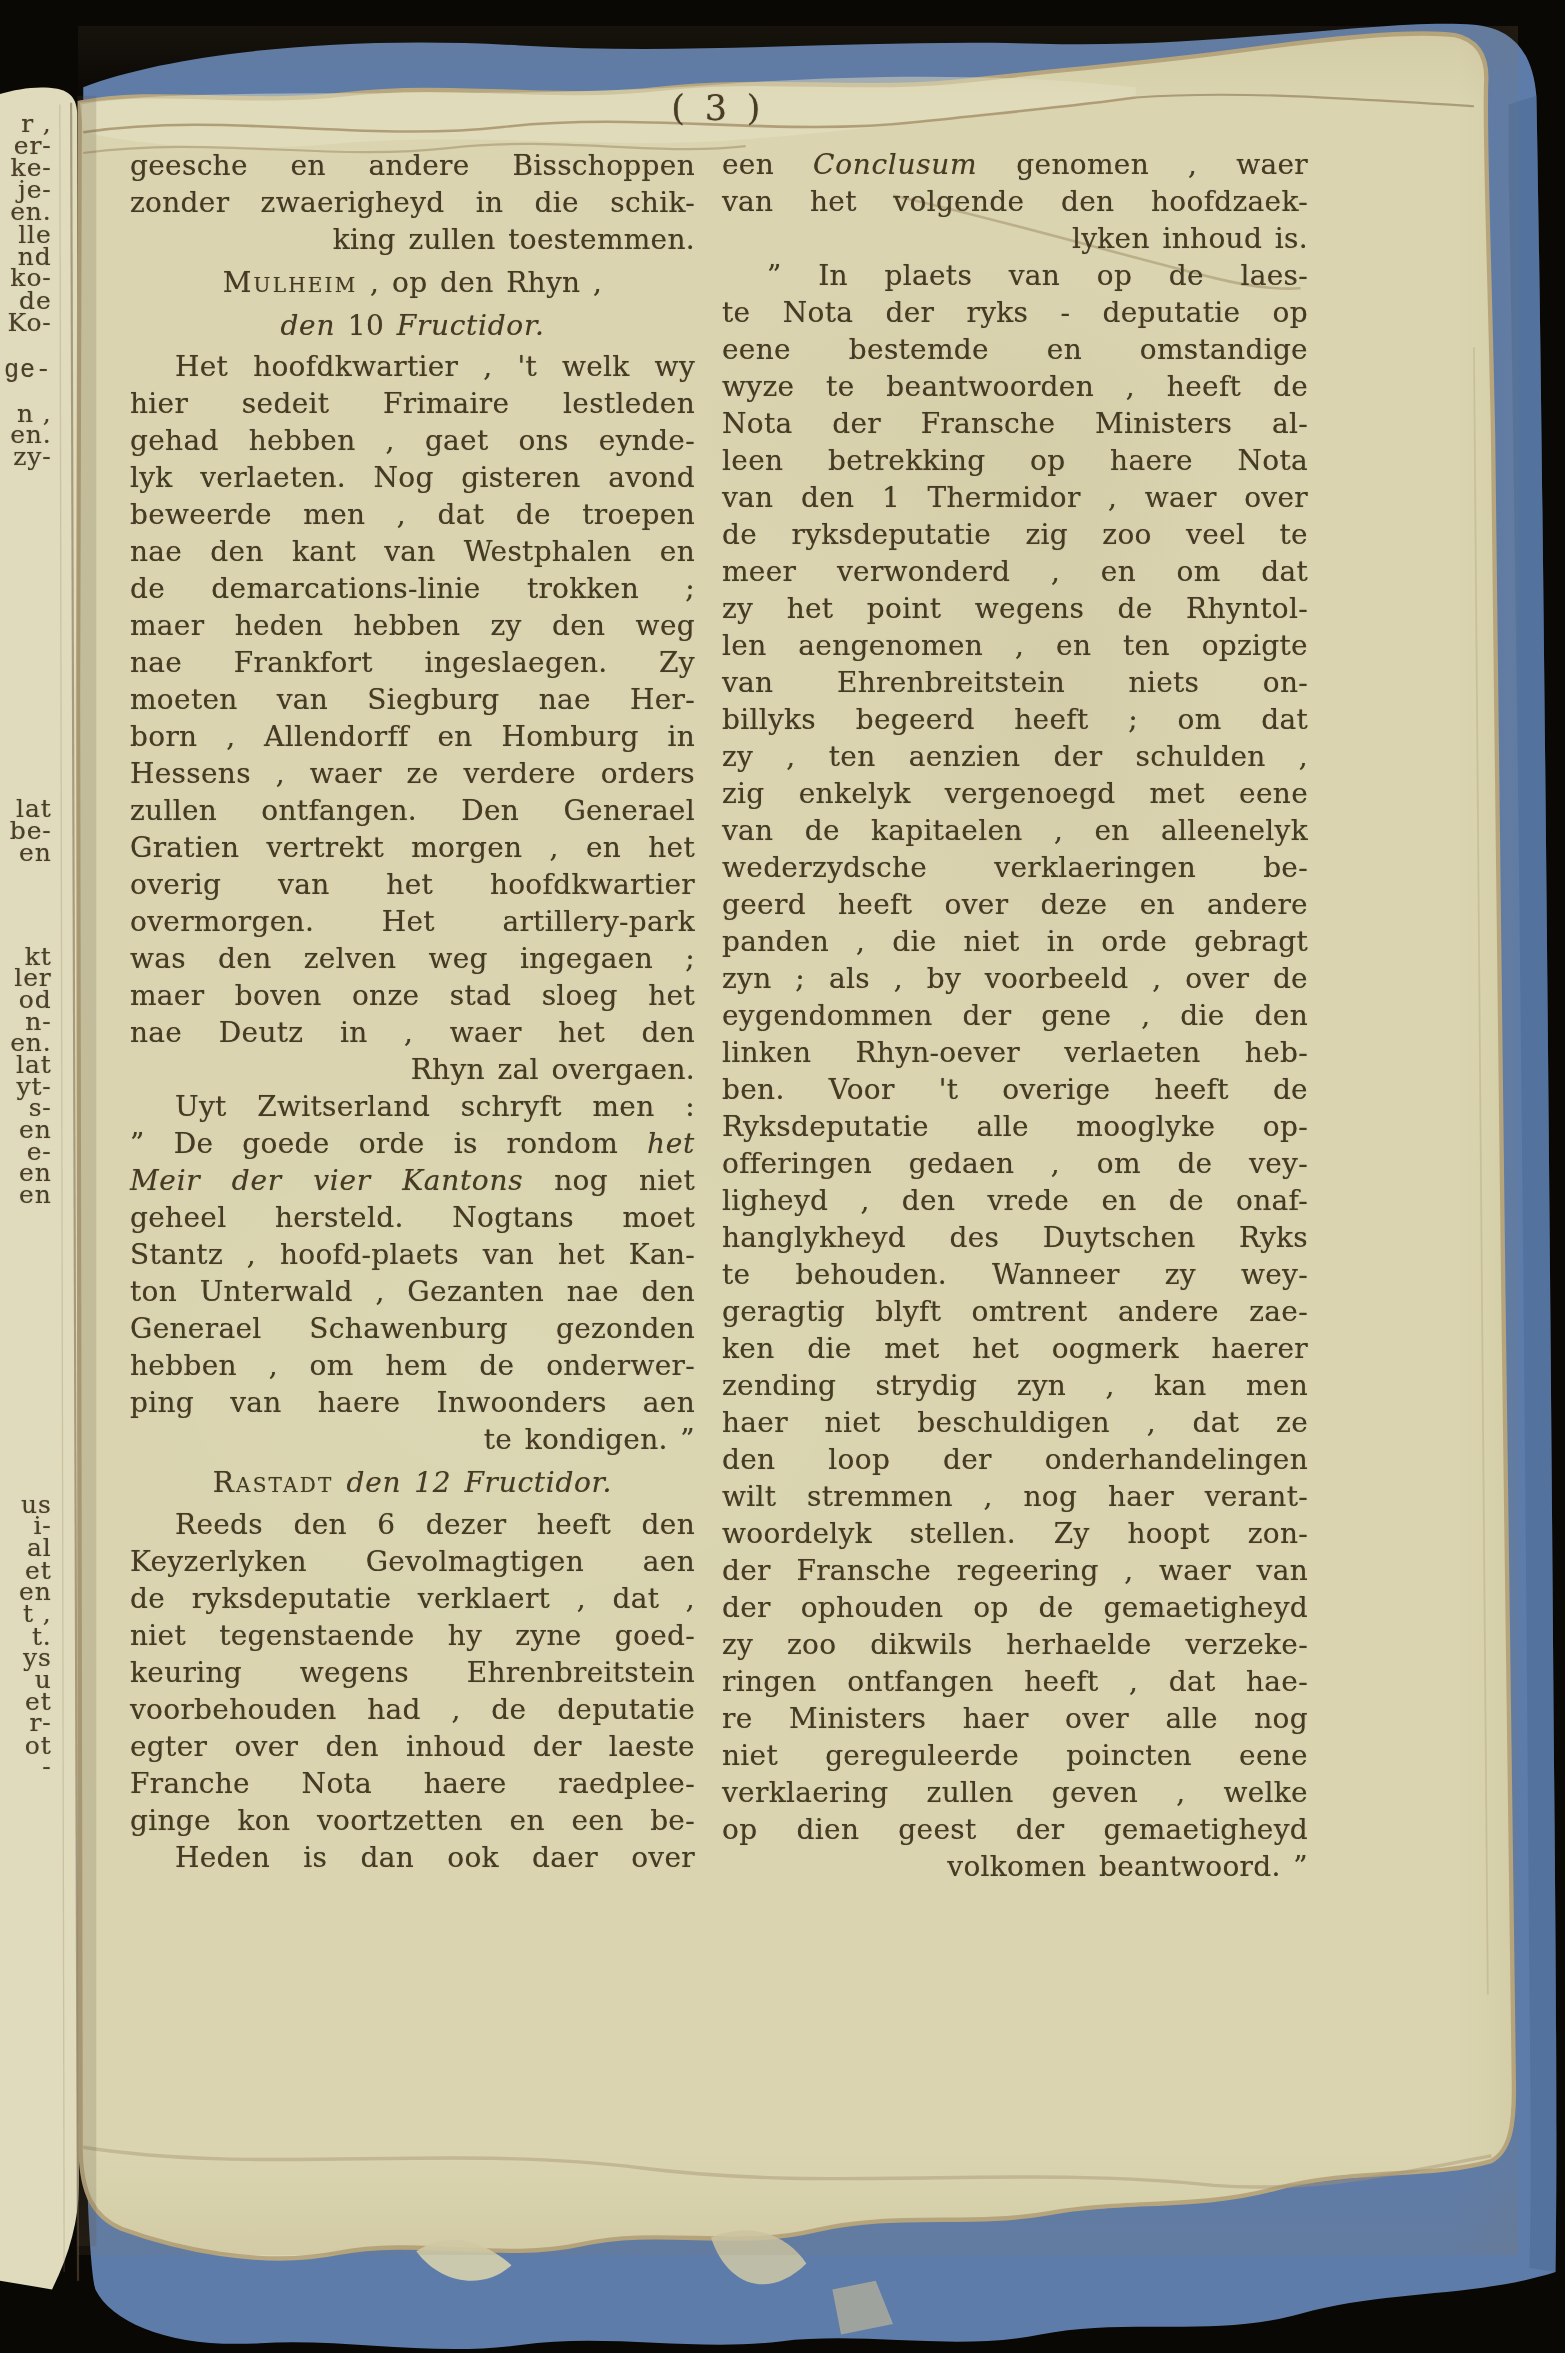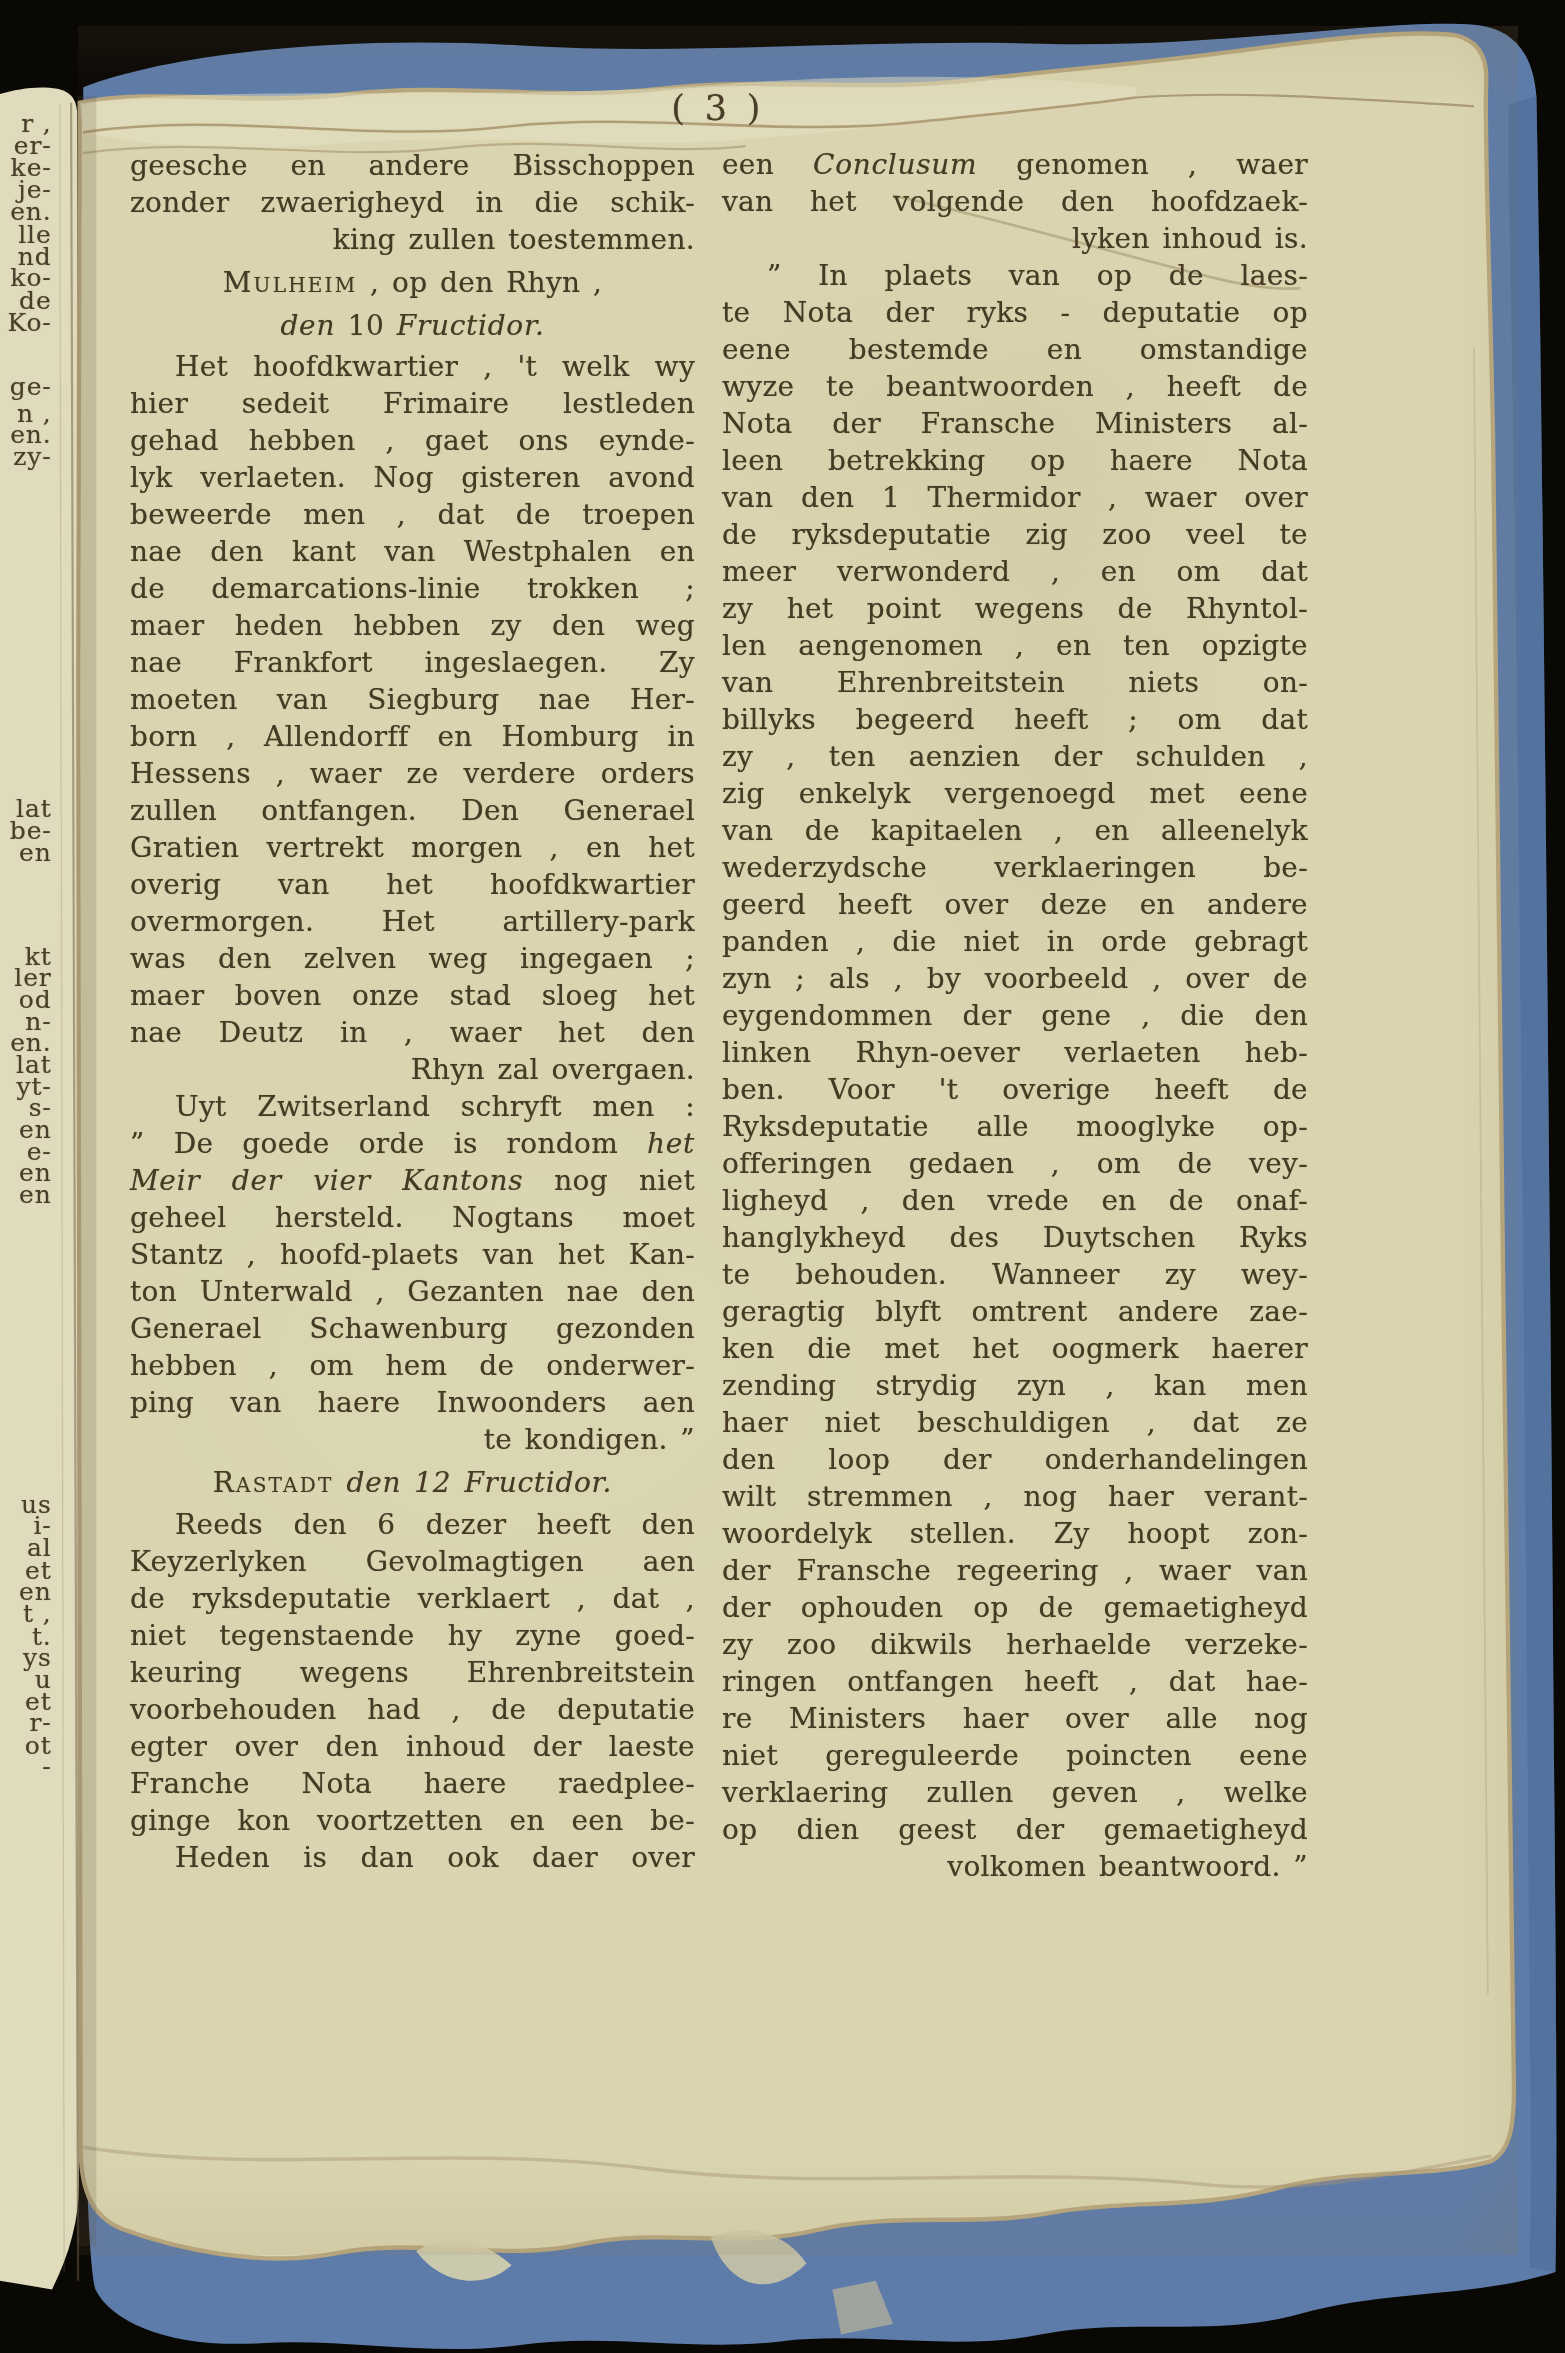--- a/index.html
+++ b/index.html
@@ -85,21 +85,21 @@
         <div class="frag" style="top: 111px;">r ,</div>
         <div class="frag" style="top: 133px;">er-</div>
         <div class="frag" style="top: 155px; text-align: right;">ke-</div>
         <div class="frag" style="top: 177px;">je-</div>
         <div class="frag" style="top: 199px;">en.</div>
         <div class="frag" style="top: 222px;">lle</div>
         <div class="frag" style="top: 244px;">nd</div>
         <div class="frag" style="top: 265px;">ko-</div>
         <div class="frag" style="top: 288px;">de</div>
         <div class="frag" style="top: 310px;">Ko-</div>
-        <div class="frag" style="top: 374px;">ge-</div>
+        <div class="frag" style="top: 358px; font-family: Liberation Mono, monospace;">ge-</div>
         <div class="frag" style="top: 401px;">n ,</div>
         <div class="frag" style="top: 422px;">en.</div>
         <div class="frag" style="top: 444px;">zy-</div>
         <div class="frag" style="top: 796px;">lat</div>
         <div class="frag" style="top: 818px;">be-</div>
         <div class="frag" style="top: 840px;">en</div>
         <div class="frag" style="top: 944px;">kt</div>
         <div class="frag" style="top: 965px;">ler</div>
         <div class="frag" style="top: 987px;">od</div>
         <div class="frag" style="top: 1009px;">n-</div>

